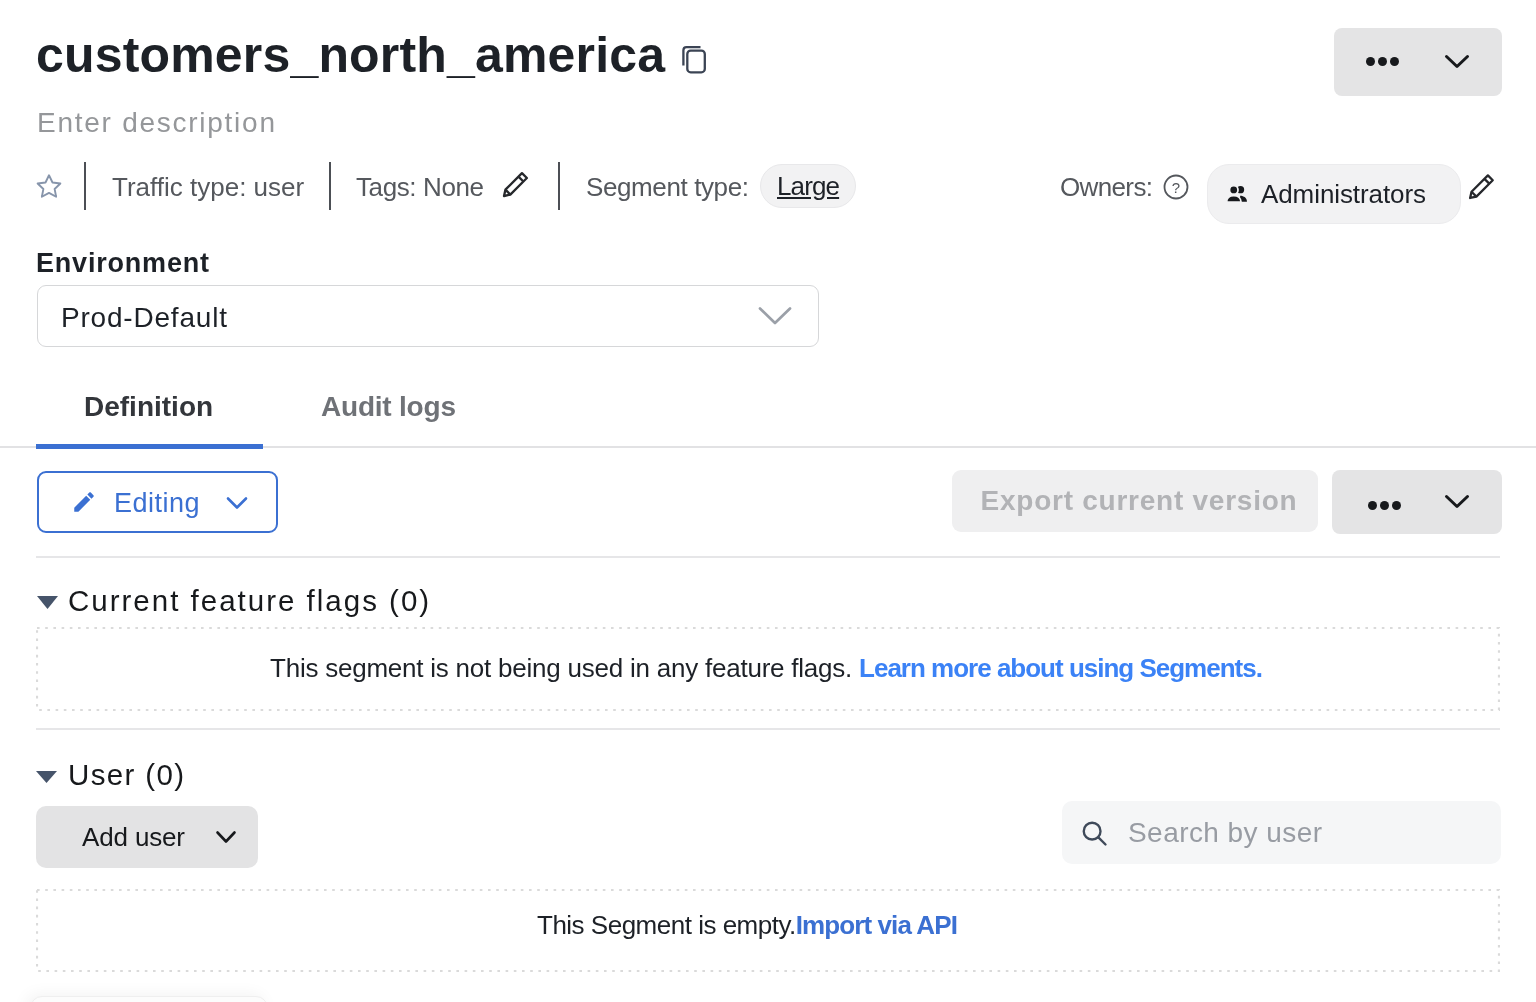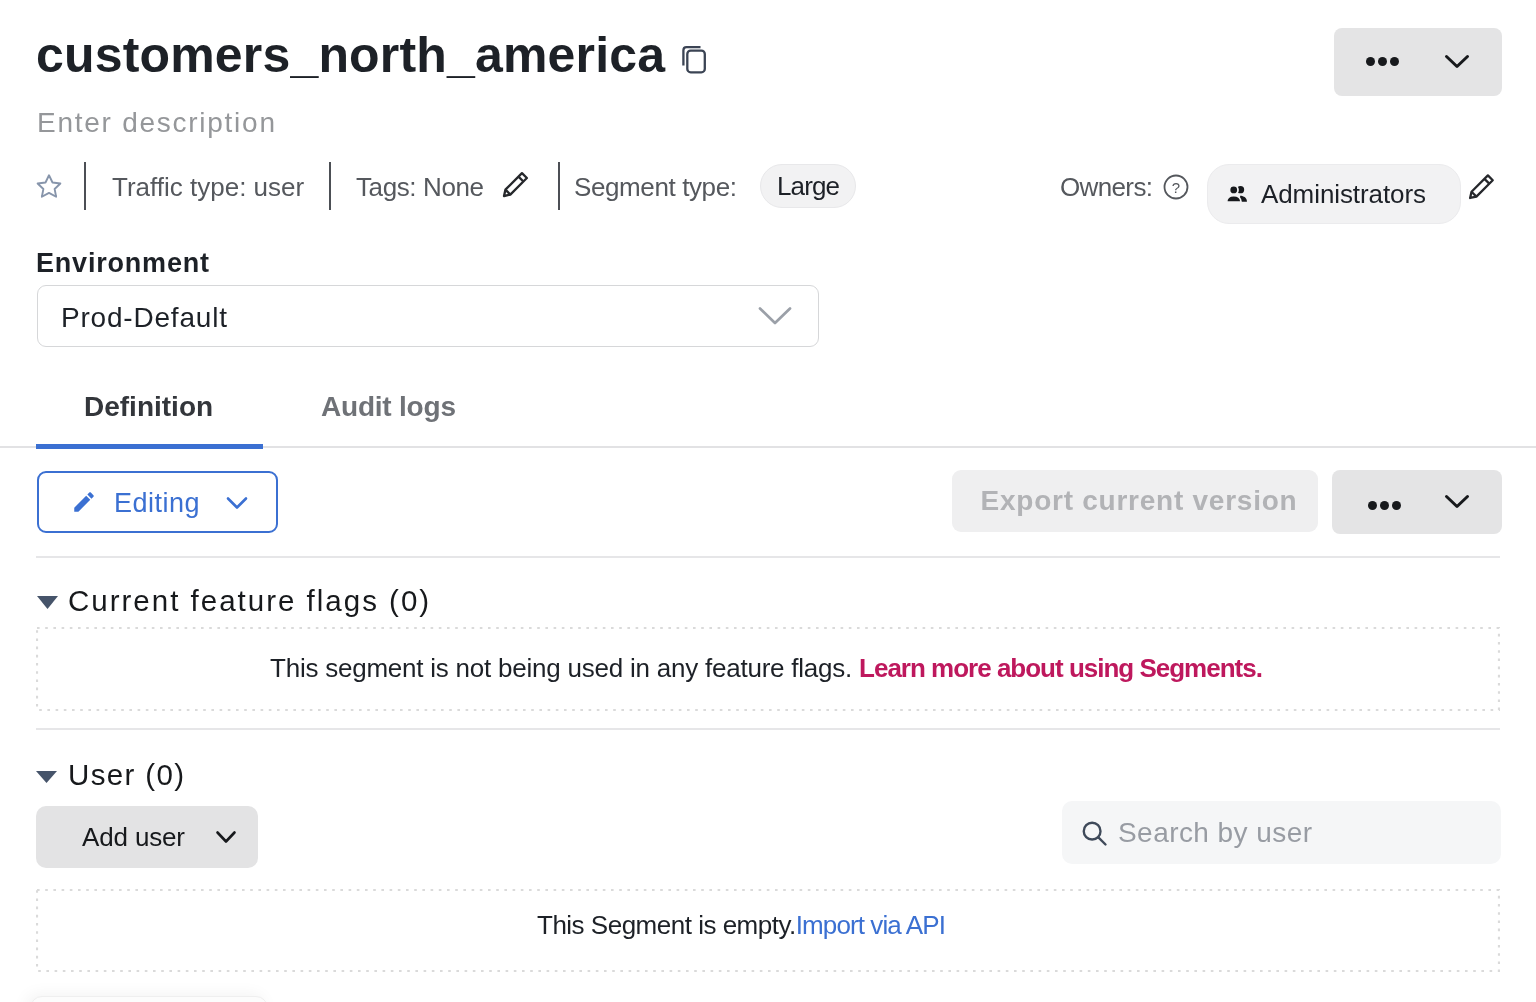--- a/index.html
+++ b/index.html
@@ -35,22 +35,22 @@
   <div class="abs" style="left:84px; top:162px; width:2px; height:48px; background:#4c4f55;"></div>
   <div class="abs" id="mtraffic" style="left:112px; top:172px; font-size:26px; color:#55585d;">Traffic type: user</div>
   <div class="abs" style="left:329px; top:162px; width:2px; height:48px; background:#4c4f55;"></div>
   <div class="abs" id="mtags" style="left:356px; top:172px; font-size:26px; color:#55585d; letter-spacing:-0.39px;">Tags: None</div>
   <svg class="abs" id="pencil1" style="left:500px; top:169px;" width="31" height="31" viewBox="0 0 24 24" fill="none">
     <path d="M17 3.2l3.8 3.8L8 19.8l-4.9 1.1 1.1-4.9z" stroke="#26282c" stroke-width="1.8" stroke-linejoin="round"></path>
     <path d="M14.3 5.9l3.8 3.8" stroke="#26282c" stroke-width="1.8"></path>
     <path d="M4.2 16l3.8 3.8" stroke="#26282c" stroke-width="1.8"></path>
   </svg>
   <div class="abs" style="left:558px; top:162px; width:2px; height:48px; background:#4c4f55;"></div>
-  <div class="abs" id="msegment" style="left:574px; top:172px; font-size:26px; color:#55585d; letter-spacing:-0.39px;">Segment type:</div>
-  <div class="abs row" id="largepill" style="left:760px; top:164px; height:44px; padding:0 16px; background:#f2f2f3; border:1px solid #e8e8ea; border-radius:22px; font-size:26px; color:#1d2127; letter-spacing:-0.88px;">Large</div>
+  <div class="abs" id="msegment" style="left:586px; top:172px; font-size:26px; color:#55585d; letter-spacing:-0.39px;">Segment type:</div>
+  <div class="abs row" id="largepill" style="left:760px; top:164px; height:44px; padding:0 16px; background:#f2f2f3; border:1px solid #e8e8ea; border-radius:22px; font-size:26px; color:#1d2127; letter-spacing:-0.88px;text-decoration:underline;">Large</div>
 
   <div class="abs" id="mowners" style="left:1060px; top:172px; font-size:26px; color:#55585d; letter-spacing:-0.64px;">Owners:</div>
   <svg class="abs" id="qmark" style="left:1163px; top:174px;" width="26" height="26" viewBox="0 0 26 26" fill="none">
     <circle cx="13" cy="13" r="11.5" stroke="#54575c" stroke-width="1.8"></circle>
     <text x="13" y="18.6" text-anchor="middle" font-family="Liberation Sans" font-size="15" fill="#54575c">?</text>
   </svg>
   <div class="abs row" id="adminpill" style="left:1207px; top:164px; width:254px; height:60px; background:#f2f2f3; border:1px solid #ebebed; border-radius:22px; padding-left:17px; font-size:26px; color:#1d2127; letter-spacing:-0.09px;">
     <svg width="25" height="25" viewBox="0 0 24 24" style="margin-right:11px;">
       <circle cx="14.9" cy="7.4" r="3.5" fill="#17191c"></circle>
       <path d="M14.5 13.1c3.7 0 6.6 2.1 6.6 5.8h-6.6z" fill="#17191c"></path>
@@ -98,41 +98,41 @@
 
   <div class="abs" style="left:36px; top:556px; width:1464px; height:1.5px; background:#e6e6e8;"></div>
 
   <svg class="abs" id="tri1" style="left:37px; top:596px;" width="21" height="13" viewBox="0 0 21 13">
       <path d="M0 0h21L10.5 13z" fill="#46546a"></path>
     </svg>
   <div class="abs" id="cffheader" style="left:68px; top:584px; font-size:29.5px; color:#17191c; letter-spacing:2.0px;">Current feature flags (0)</div>
   <svg class="abs" id="box1" style="left:36px; top:627px;" width="1464" height="84">
       <rect x="1" y="1" width="1462" height="82" fill="none" stroke="#dadada" stroke-width="2.2" stroke-dasharray="2.6 5.6"></rect>
     </svg>
-  <div class="abs" id="box1text" style="left:270px; top:653px; font-size:26px; color:#1d2127; letter-spacing:-0.23px; white-space:pre;">This segment is not being used in any feature flags. <span style="color:#be185d; font-weight:700; letter-spacing:-1.0px;">Learn more about using Segments.</span></div>
+  <div class="abs" id="box1text" style="left:270px; top:653px; font-size:26px; color:#1d2127; letter-spacing:-0.23px; white-space:pre;">This segment is not being used in any feature flags. <span style="color:#3b82f6; font-weight:700; letter-spacing:-1.0px;">Learn more about using Segments.</span></div>
 
   <div class="abs" style="left:36px; top:728px; width:1464px; height:1.5px; background:#e6e6e8;"></div>
 
   <svg class="abs" id="tri2" style="left:36px; top:771px;" width="21" height="12" viewBox="0 0 21 12">
       <path d="M0 0h21L10.5 12z" fill="#46546a"></path>
     </svg>
   <div class="abs" id="userheader" style="left:68px; top:758px; font-size:29.5px; color:#17191c; letter-spacing:1.36px;">User (0)</div>
   <div class="abs row" id="addbtn" style="left:36px; top:806px; width:222px; height:62px; background:#e3e3e4; border-radius:10px; padding-left:46px; font-size:26px; color:#17191c; letter-spacing:-0.15px;">
     Add user
     <svg style="margin-left:30px;" width="22" height="14" viewBox="0 0 22 14" fill="none">
         <path d="M2.5 2.5 L11 11.5 L19.5 2.5" stroke="#17191c" stroke-width="2.6" stroke-linecap="round" stroke-linejoin="round"></path>
       </svg>
   </div>
   <div class="abs row" id="searchbox" style="left:1062px; top:801px; width:439px; height:63px; background:#f5f6f7; border-radius:10px; padding-left:17px;">
     <svg width="30" height="30" viewBox="0 0 24 24" fill="none">
         <circle cx="10.5" cy="10.5" r="6.7" stroke="#3f4a5a" stroke-width="1.9"></circle>
         <path d="M15.5 15.5L21.2 21.2" stroke="#3f4a5a" stroke-width="1.9" stroke-linecap="round"></path>
       </svg>
-    <div style="margin-left:9px; font-size:28px; color:#989ca3; letter-spacing:0.44px;">Search by user</div>
+    <div style="margin-left:19px; font-size:28px; color:#989ca3; letter-spacing:0.44px;">Search by user</div>
   </div>
   <svg class="abs" id="box2" style="left:36px; top:889px;" width="1464" height="83">
       <rect x="1" y="1" width="1462" height="81" fill="none" stroke="#dadada" stroke-width="2.2" stroke-dasharray="2.6 5.6"></rect>
     </svg>
-  <div class="abs" id="box2text" style="left:537px; top:910px; font-size:26px; color:#1d2127; letter-spacing:-0.5px; white-space:pre;">This Segment is empty.<span style="color:#3b70d2; font-weight:400; letter-spacing:-0.9px;">Import via API</span></div>
+  <div class="abs" id="box2text" style="left:537px; top:910px; font-size:26px; color:#1d2127; letter-spacing:-0.5px; white-space:pre;">This Segment is empty.<span style="color:#3b70d2; font-weight:700; letter-spacing:-0.9px;">Import via API</span></div>
 
   <div class="abs" style="left:30px; top:996px; width:238px; height:40px; background:#fcfcfc; border:1px solid #efefef; border-radius:12px; box-shadow:-4px -2px 16px rgba(0,0,0,0.05);"></div>
 
 </div>
 
 </body></html>

